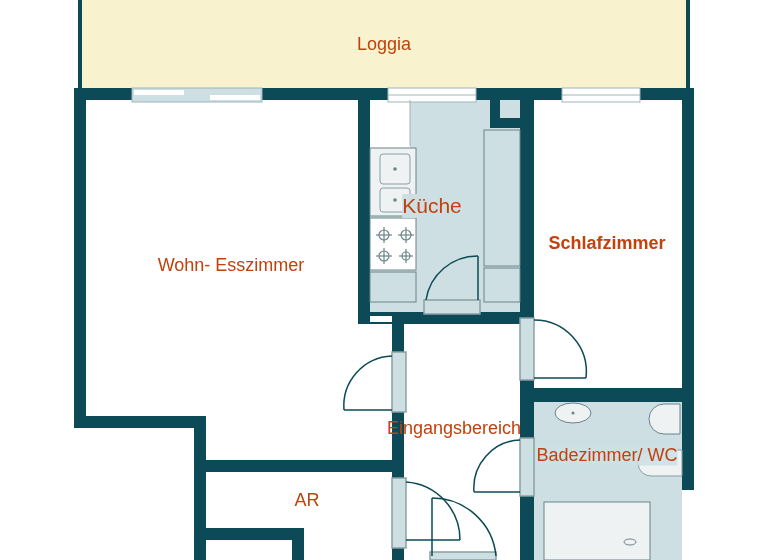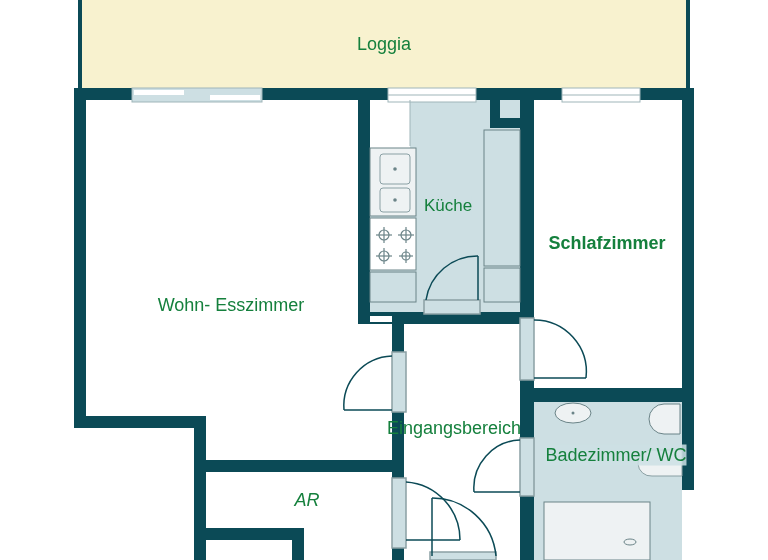--- a/index.html
+++ b/index.html
@@ -1,18 +1,18 @@
 <!DOCTYPE html>
 <html><head>
 <meta charset="utf-8">
 <style>
   html, body { margin: 0; padding: 0; background: #ffffff; }
   body { width: 768px; height: 560px; overflow: hidden; position: relative; font-family: "Liberation Sans", sans-serif; }
   svg { position: absolute; left: 0; top: 0; }
-  .label { position: absolute; font-family: "Liberation Sans", sans-serif; font-size: 18px; color: #15803d; white-space: nowrap; transform: translate(-50%, -50%); }
+  .label { position: absolute; font-family: "Liberation Sans", sans-serif; font-size: 18px; color: #c2410c; white-space: nowrap; transform: translate(-50%, -50%); }
   .label.bg-bath { background: rgba(205,224,228,0.85); }
 </style>
 </head>
 <body>
 
 <svg width="768" height="560" viewBox="0 0 768 560">
 
   <rect x="78" y="0" width="612" height="92" fill="#f8f2cf"></rect>
   <rect x="78" y="0" width="4" height="92" fill="#0b4a56"></rect>
   <rect x="686" y="0" width="4" height="92" fill="#0b4a56"></rect>
@@ -114,18 +114,18 @@
     <ellipse cx="573" cy="413" rx="18" ry="10" fill="#eef2f3" stroke="#6b8488"></ellipse>
     <circle cx="573" cy="413" r="1.5" fill="#6b8488"></circle>
     <path d="M664 404 H680 V434 H664 A15 15 0 0 1 664 404 Z" fill="#eef2f3" stroke="#6b8488"></path>
     <path d="M650 450 H682 V476 H652 A12 12 0 0 1 650 450 Z" fill="#eef2f3" stroke="#8aa0a4"></path>
     <rect x="544" y="502" width="106" height="58" fill="#eef2f3" stroke="#6b8488"></rect>
     <ellipse cx="630" cy="542" rx="6" ry="3" fill="none" stroke="#6b8488"></ellipse>
   </g>
 </svg>
 
 <div class="label" style="left:384px; top:44px;">Loggia</div>
-<div class="label" style="left:231px; top:265px;margin-top:40px;">Wohn- Esszimmer</div>
-<div class="label" style="left:448px; top:206px; font-size:17px; background:#cddfe3;">Küche</div>
+<div class="label" style="left:231px; top:265px;">Wohn- Esszimmer</div>
+<div class="label" style="left:432px; top:206px; font-size:21px; background:#cddfe3;">Küche</div>
 <div class="label" style="left:607px; top:243px;font-weight:bold;">Schlafzimmer</div>
 <div class="label" style="left:454px; top:428px;">Eingangsbereich</div>
-<div class="label bg-bath" style="left:607px; top:455px;margin-left:9px;">Badezimmer/ WC</div>
-<div class="label" style="left:307px; top:500px;font-style:italic;">AR</div>
+<div class="label bg-bath" style="left:607px; top:455px;">Badezimmer/ WC</div>
+<div class="label" style="left:307px; top:500px;">AR</div>
 
 </body></html>

